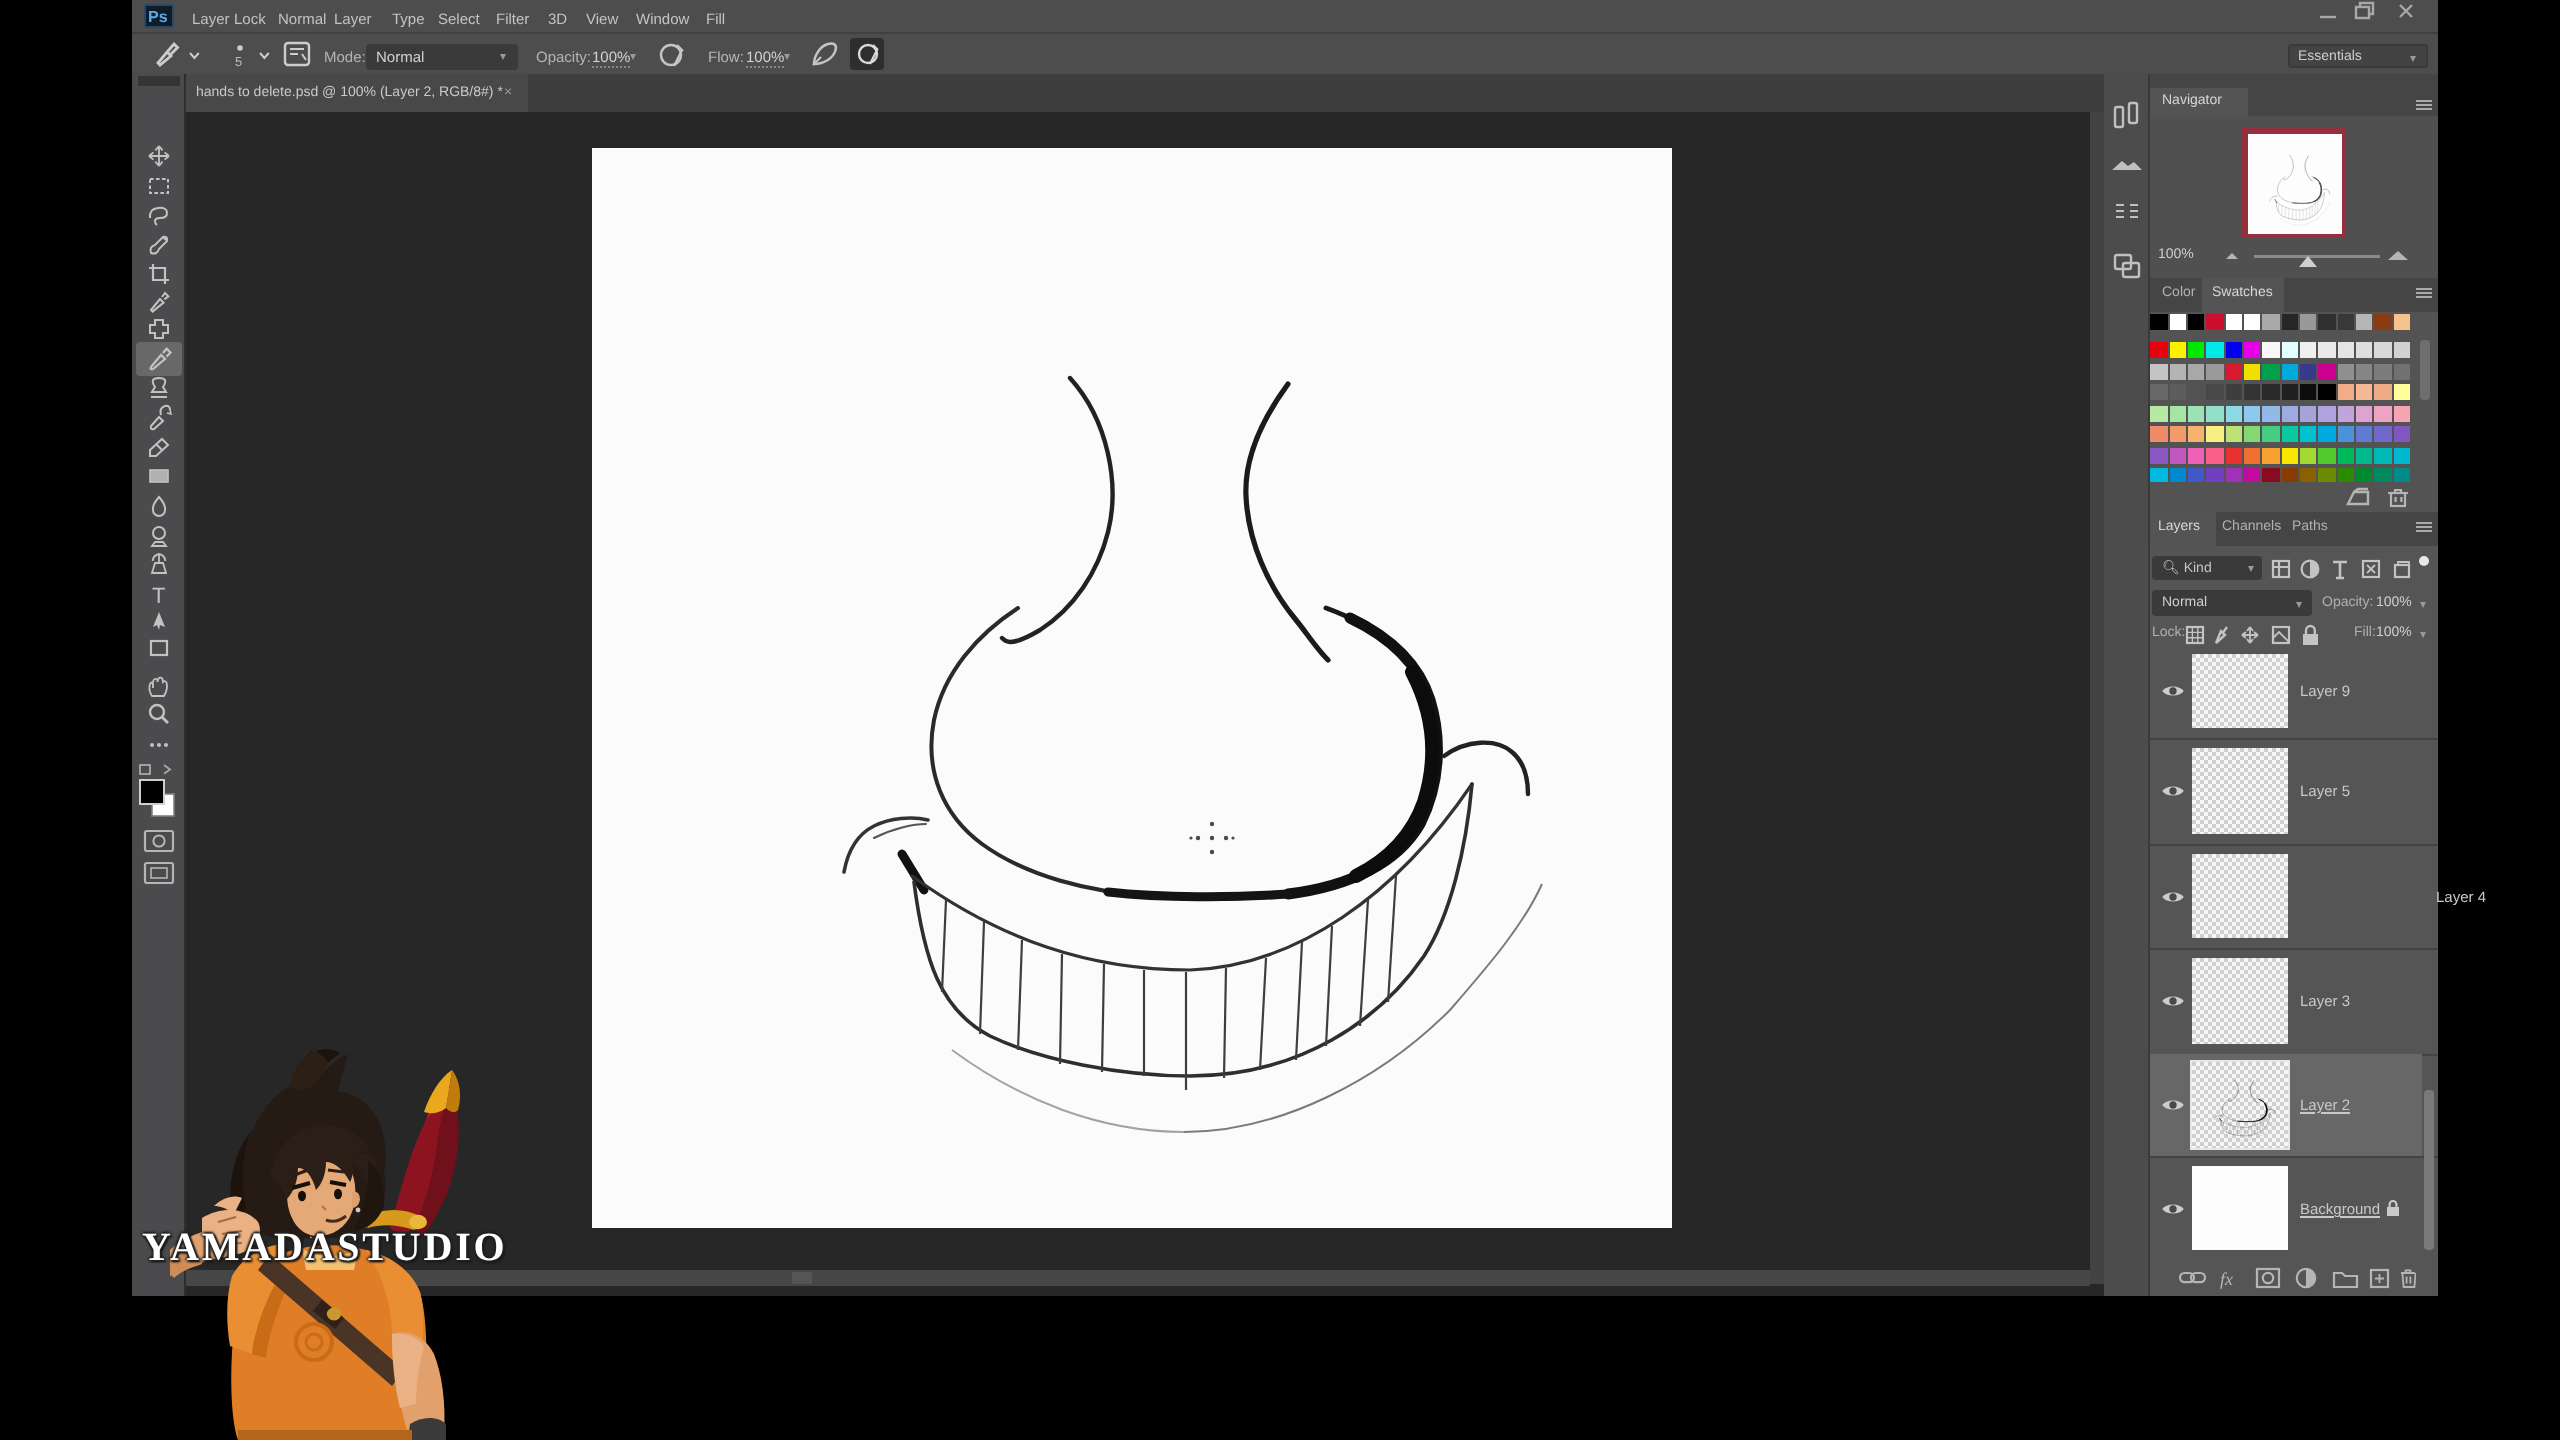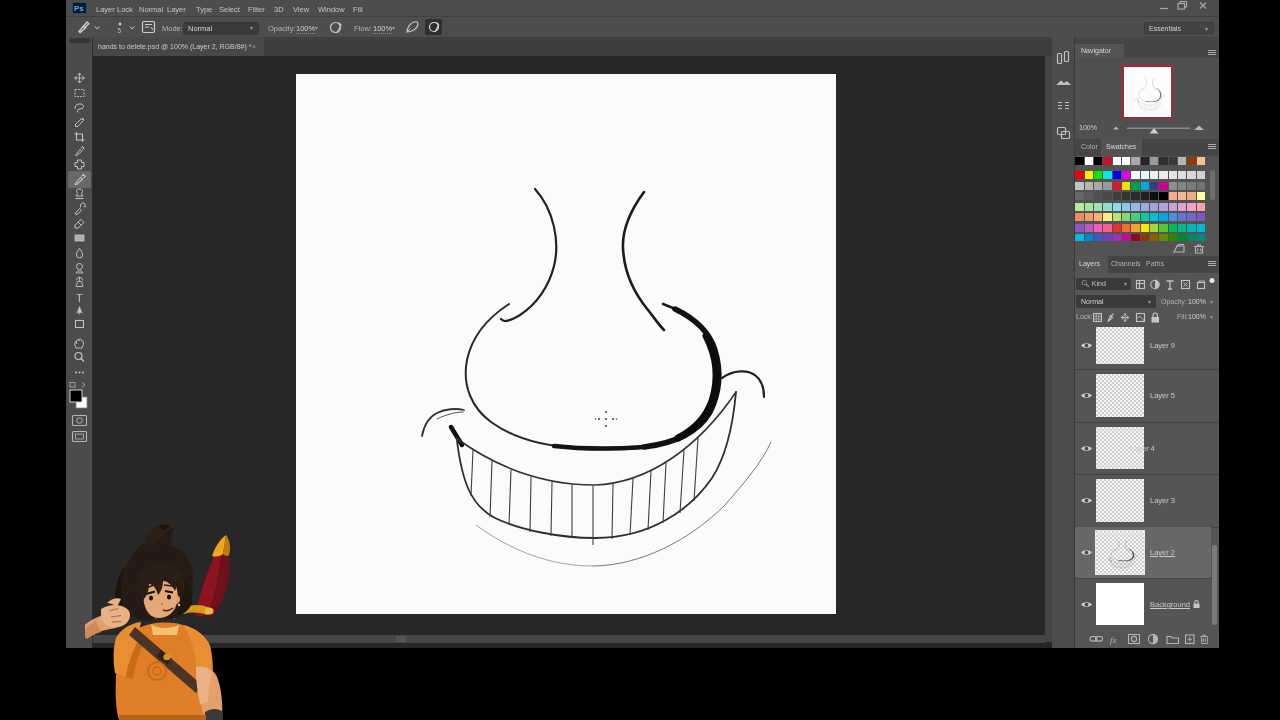--- a/index.html
+++ b/index.html
@@ -325,21 +325,21 @@
       <circle cx="6" cy="4" r="1.7" fill="#4a4a4a"></circle>
     </svg>
 <div class="abs" style="left:1096px;top:374px;width:48px;height:43px;background:repeating-conic-gradient(#f6f6f6 0% 25%, #cfcfcf 0% 50%) 0 0 / 4px 4px #f6f6f6;"></div>
 <div class="abs txt" style="left:1150px;top:391px;font-size:7.5px;color:#c9c9c9;">Layer 5</div>
 <div class="abs" style="left:1075px;top:474px;width:144px;height:1px;background:#434343;"></div>
 <svg class="abs" style="left:1080px;top:444px;" width="13" height="9" viewBox="0 0 12 8">
       <path d="M1,4 C3,1.2 9,1.2 11,4 C9,6.8 3,6.8 1,4 Z" fill="#cdcdcd"></path>
       <circle cx="6" cy="4" r="1.7" fill="#4a4a4a"></circle>
     </svg>
 <div class="abs" style="left:1096px;top:427px;width:48px;height:42px;background:repeating-conic-gradient(#f6f6f6 0% 25%, #cfcfcf 0% 50%) 0 0 / 4px 4px #f6f6f6;"></div>
-<div class="abs txt" style="left:1130px;top:444px;font-size:7.5px;color:#c9c9c9;">Layer 4</div>
+<div class="abs txt" style="left:1218px;top:444px;font-size:7.5px;color:#c9c9c9;">Layer 4</div>
 <div class="abs" style="left:1075px;top:527px;width:144px;height:1px;background:#434343;"></div>
 <svg class="abs" style="left:1080px;top:496px;" width="13" height="9" viewBox="0 0 12 8">
       <path d="M1,4 C3,1.2 9,1.2 11,4 C9,6.8 3,6.8 1,4 Z" fill="#cdcdcd"></path>
       <circle cx="6" cy="4" r="1.7" fill="#4a4a4a"></circle>
     </svg>
 <div class="abs" style="left:1096px;top:479px;width:48px;height:43px;background:repeating-conic-gradient(#f6f6f6 0% 25%, #cfcfcf 0% 50%) 0 0 / 4px 4px #f6f6f6;"></div>
 <div class="abs txt" style="left:1150px;top:496px;font-size:7.5px;color:#c9c9c9;">Layer 3</div>
 <div class="abs" style="left:1075px;top:527px;width:136px;height:51px;background:#676767;"></div>
 <div class="abs" style="left:1075px;top:578px;width:144px;height:1px;background:#434343;"></div>
 <svg class="abs" style="left:1080px;top:548px;" width="13" height="9" viewBox="0 0 12 8">
@@ -596,14 +596,15 @@
   <circle cx="72" cy="147" r="4" fill="none" stroke="#c96c17" stroke-width="1.5"></circle>
 
   <path d="M111,143 C120,140 128,145 132,153 C136,163 138,178 137,192 L120,196 C115,180 111,160 111,143 Z" fill="#e2a06c"></path>
   <path d="M111,143 C117,142 123,144 127,149 C125,157 123,168 123,178 L115,180 C112,168 111,155 111,143 Z" fill="#eab184"></path>
 
   <path d="M120,188 C126,184 134,184 138,188 L138,196 L119,196 Z" fill="#3a3a3a"></path>
 
   <path d="M34,191 L121,191 L121,196 L34,196 Z" fill="#b5651a"></path>
 </svg>
 
+<div class="abs" style="left:71px;top:613px;font-family:'Liberation Serif',serif;font-weight:bold;font-size:20px;letter-spacing:1.4px;color:#fff;text-shadow:-1px 0 1px #222,1px 0 1px #222,0 -1px 1px #222,0 1px 1px #222,1px 1px 1px #111;">YAMADASTUDIO</div>
 
 </div>
 
 </body></html>

